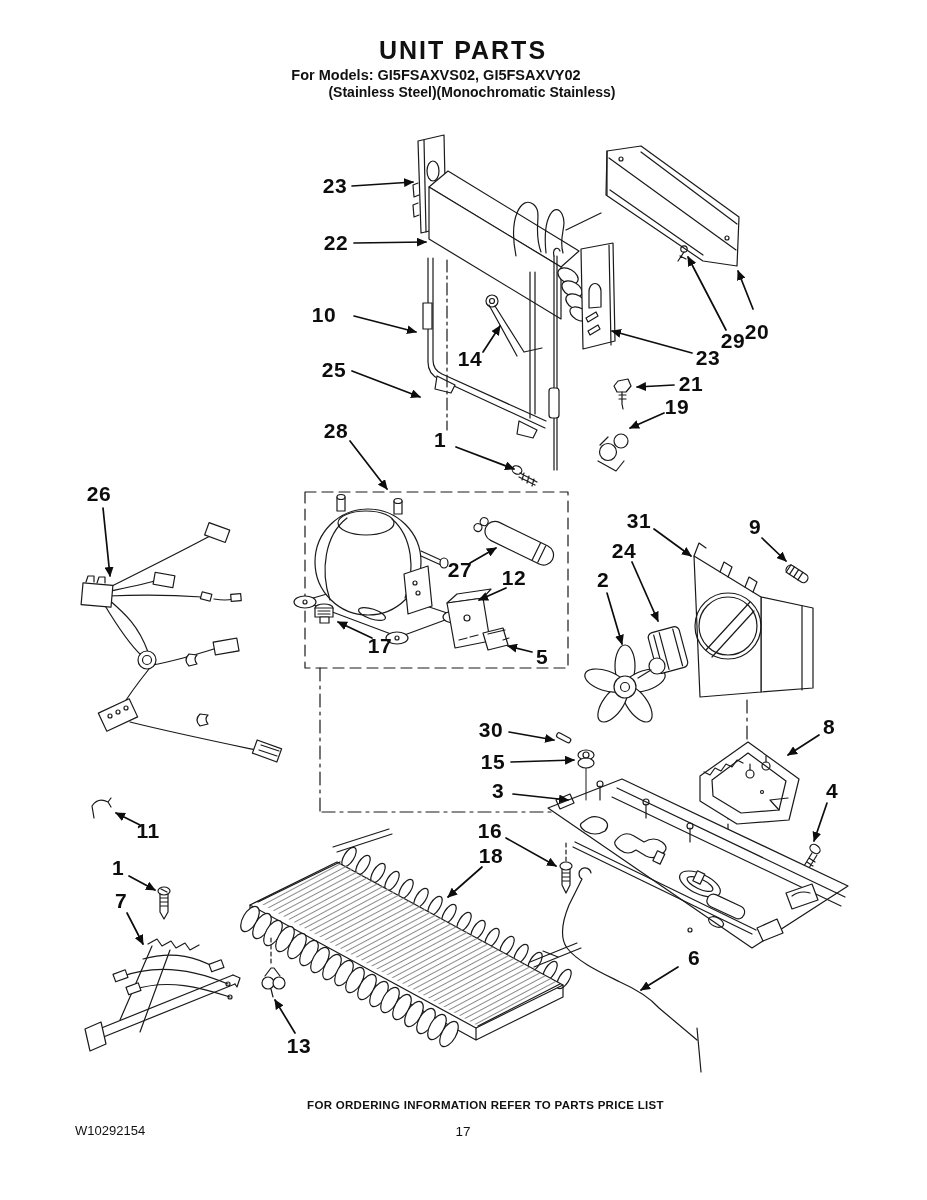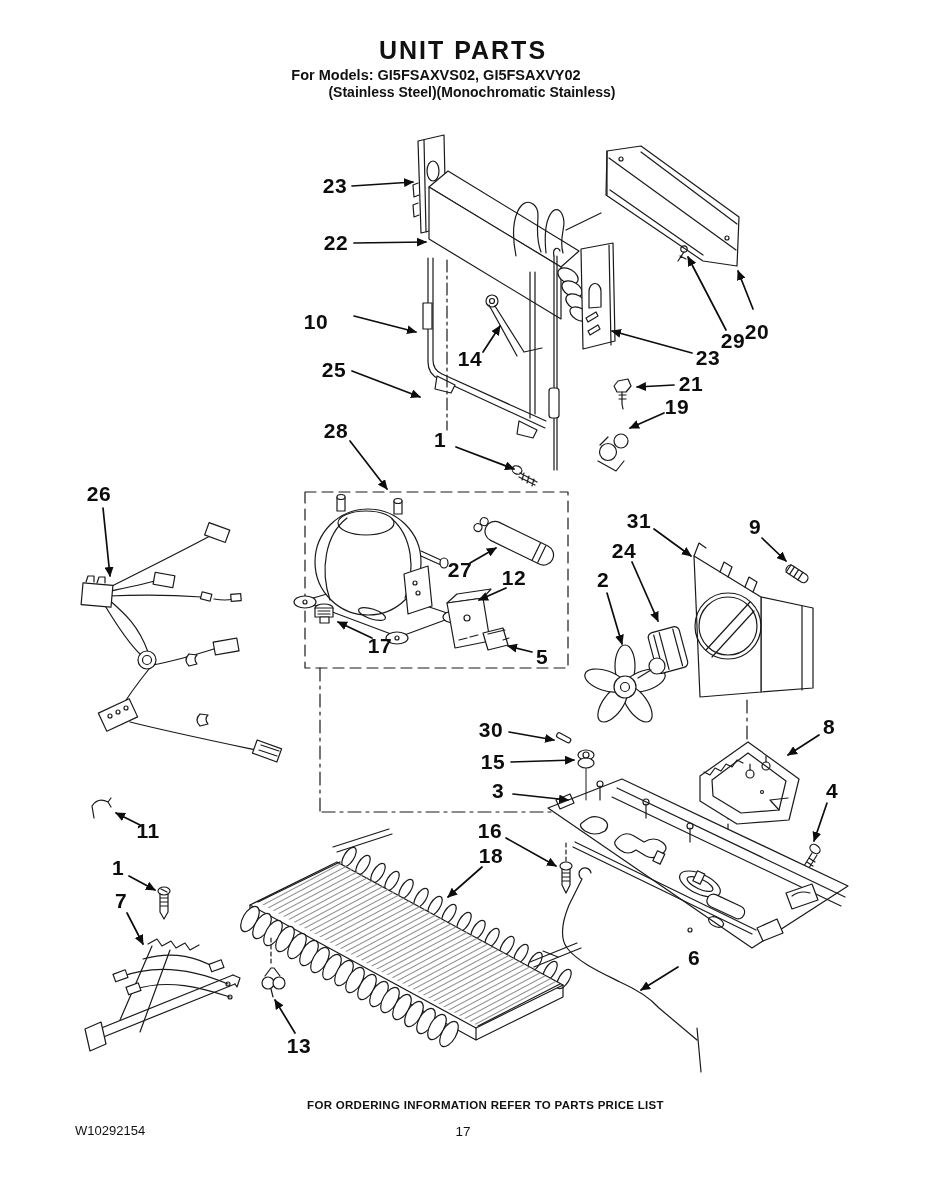--- a/index.html
+++ b/index.html
@@ -430,21 +430,21 @@
         <line x1="129" y1="876" x2="155" y2="890" marker-end="url(#ah)"></line>
         <line x1="127" y1="913" x2="143" y2="944" marker-end="url(#ah)"></line>
         <line x1="678" y1="967" x2="641" y2="990" marker-end="url(#ah)"></line>
       </g>
     </g>
   </svg>
 
   <div id="callout-layer" class="abs" style="left:0;top:0;width:734px;height:1200px;">
       <div class="callout" style="left: 335px; top: 186px;">23</div>
       <div class="callout" style="left: 336px; top: 243px;">22</div>
-      <div class="callout" style="left: 316px; top: 315px; margin-top: 7px;">10</div>
+      <div class="callout" style="left: 324px; top: 315px;">10</div>
       <div class="callout" style="left: 334px; top: 370px;">25</div>
       <div class="callout" style="left: 336px; top: 431px;">28</div>
       <div class="callout" style="left: 440px; top: 440px;">1</div>
       <div class="callout" style="left: 470px; top: 359px;">14</div>
       <div class="callout" style="left: 99px; top: 494px;">26</div>
       <div class="callout" style="left: 460px; top: 570px;">27</div>
       <div class="callout" style="left: 514px; top: 578px;">12</div>
       <div class="callout" style="left: 380px; top: 646px;">17</div>
       <div class="callout" style="left: 542px; top: 657px;">5</div>
       <div class="callout" style="left: 639px; top: 521px;">31</div>

